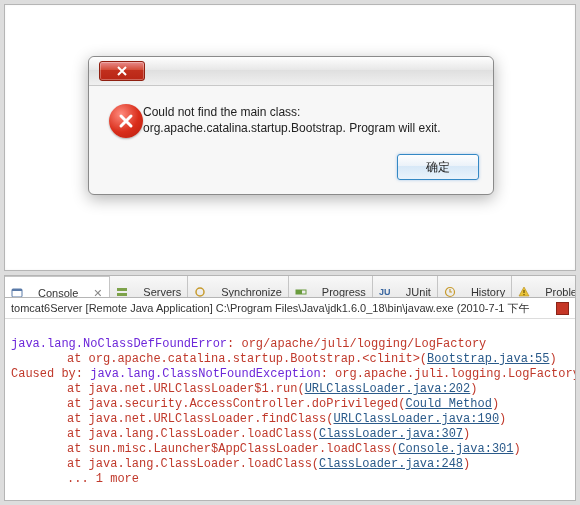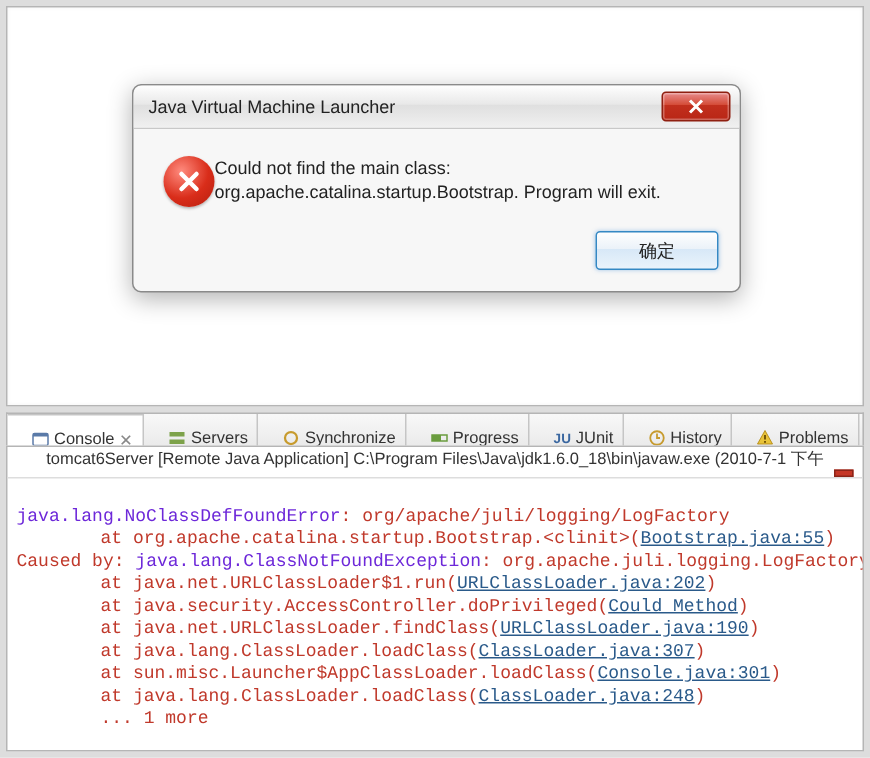--- a/index.html
+++ b/index.html
@@ -117,39 +117,38 @@
   border-left: 1px solid #b5b5b5;
   border-right: 1px solid #b5b5b5;
   display: flex;
   align-items: stretch;
   overflow: hidden;
   font-size: 11px;
 }
 .tab {
   display: flex;
   align-items: center;
-  gap: 3px;
+  gap: 15px;
   padding: 16px 6px;
   border-right: 1px solid #c5c5c5;
   color: #333;
   white-space: nowrap;
   cursor: pointer;
 }
 .tab.active {
   background: #fff;
   border-top: 1px solid #c5c5c5;
   border-bottom: 1px solid #fff;
 }
 .tab-icon {
   width: 12px;
   height: 12px;
   display: flex;
   align-items: center;
   justify-content: center;
-  margin-left: 10px;
 }
 .tab-close {
   width: 10px;
   font-size: 11px;
   color: #888;
 }
 
 .console-panel {
   position: absolute;
   top: 297px;
@@ -160,21 +159,20 @@
   border: 1px solid #b5b5b5;
 }
 .console-header {
   height: 20px;
   padding: 0 6px;
   font-size: 11px;
   color: #333;
   display: flex;
   align-items: center;
   border-bottom: 1px solid #ddd;
-  flex-direction: column;
 }
 .console-stop {
   margin-left: auto;
   width: 11px;
   height: 11px;
   background: #c53626;
   border: 1px solid #8b2418;
 }
 .console-body {
   position: absolute;
@@ -196,21 +194,20 @@
 </style>
 </head>
 <body>
 
 <div class="workspace">
 
   <div class="editor-area"></div>
 
   <div class="dialog">
     <div class="dialog-titlebar">
-      <span class="dialog-title">Java Virtual Machine Launcher</span>
       <div class="dialog-close">
         <svg width="12" height="10" viewBox="0 0 12 10">
           <path d="M2 1 L10 9 M10 1 L2 9" stroke="#fff" stroke-width="2" fill="none"></path>
         </svg>
       </div>
     </div>
     <div class="dialog-body">
       <div class="dialog-icon">
         <svg width="18" height="18" viewBox="0 0 18 18">
           <path d="M4 4 L14 14 M14 4 L4 14" stroke="#fff" stroke-width="3" stroke-linecap="round" fill="none"></path>

